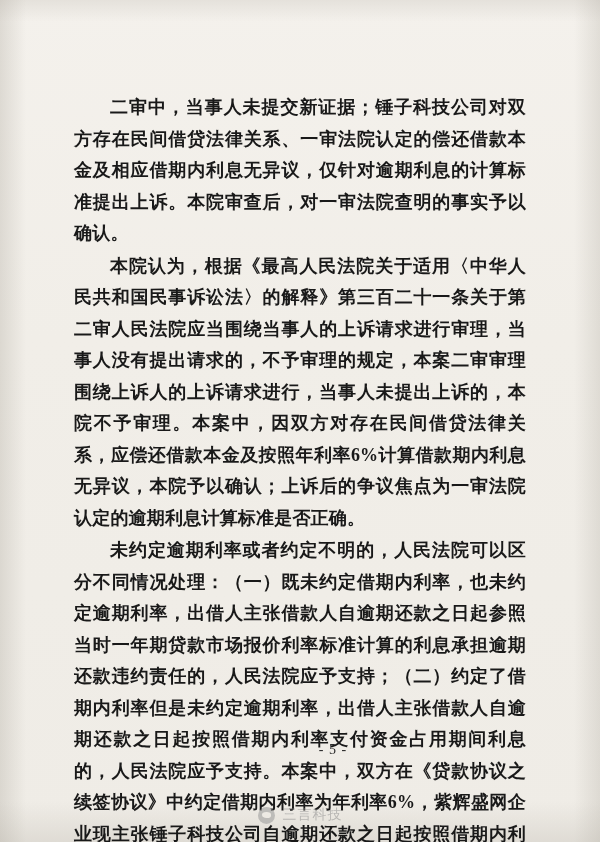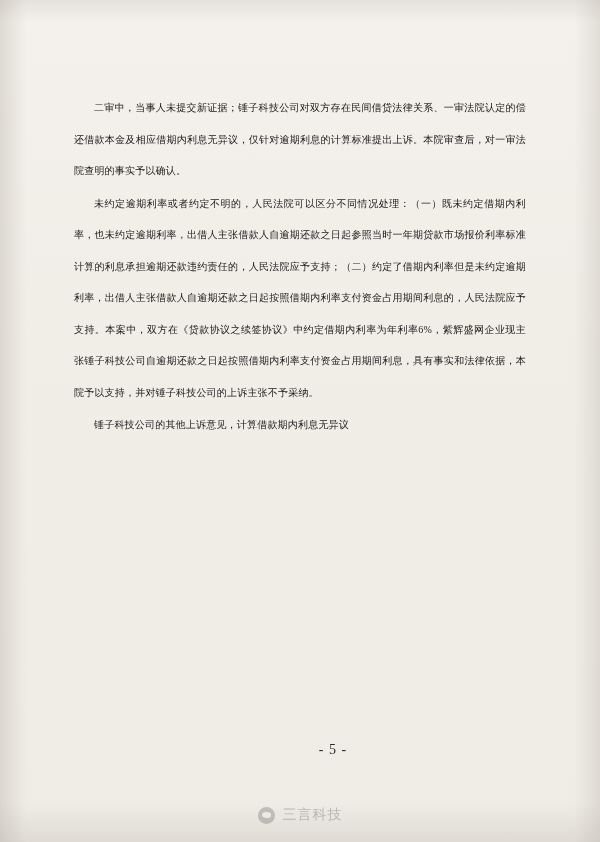--- a/index.html
+++ b/index.html
@@ -22,28 +22,29 @@
     height: 842px;
     background: linear-gradient(180deg, #f4f1ec 0%, #f1eee8 40%, #efece6 100%);
   }
   #doc-body {
     position: absolute;
     left: 74px;
     top: 92px;
     width: 452px;
   }
   .para {
-    font-size: 10px;
+    font-size: 18px;
     line-height: 31.5px;
     color: #191919;
     text-align: justify;
     text-justify: inter-ideograph;
     margin: 0 0 1px 0;
     text-indent: 2em;
     letter-spacing: 0.2px;
+    font-weight: bold;
   }
   #page-number {
     position: absolute;
     left: 0;
     top: 742px;
     width: 600px;
     text-align: center;
     font-size: 14px;
     color: #2a2a2a;
     font-family: "Liberation Serif", serif;
@@ -120,20 +121,21 @@
 
 <div id="page">
 
   <div class="edge-shadow-top"></div>
   <div class="edge-shadow-left"></div>
   <div class="edge-shadow-right"></div>
   <div class="edge-shadow-bottom"></div>
 
   <div id="doc-body">
     <p class="para">二审中，当事人未提交新证据；锤子科技公司对双方存在民间借贷法律关系、一审法院认定的偿还借款本金及相应借期内利息无异议，仅针对逾期利息的计算标准提出上诉。本院审查后，对一审法院查明的事实予以确认。</p>
+    <p class="para">本院认为，根据《最高人民法院关于适用〈中华人民共和国民事诉讼法〉的解释》第三百二十一条关于第二审人民法院应当围绕当事人的上诉请求进行审理，当事人没有提出请求的，不予审理的规定，本案二审审理围绕上诉人的上诉请求进行，当事人未提出上诉的，本院不予审理。本案中，因双方对存在民间借贷法律关系，应偿还借款本金及按照年利率6%计算借款期内利息无异议，本院予以确认；上诉后的争议焦点为一审法院认定的逾期利息计算标准是否正确。</p>
     <p class="para">未约定逾期利率或者约定不明的，人民法院可以区分不同情况处理：（一）既未约定借期内利率，也未约定逾期利率，出借人主张借款人自逾期还款之日起参照当时一年期贷款市场报价利率标准计算的利息承担逾期还款违约责任的，人民法院应予支持；（二）约定了借期内利率但是未约定逾期利率，出借人主张借款人自逾期还款之日起按照借期内利率支付资金占用期间利息的，人民法院应予支持。本案中，双方在《贷款协议之续签协议》中约定借期内利率为年利率6%，紫辉盛网企业现主张锤子科技公司自逾期还款之日起按照借期内利率支付资金占用期间利息，具有事实和法律依据，本院予以支持，并对锤子科技公司的上诉主张不予采纳。</p>
     <p class="para">锤子科技公司的其他上诉意见，计算借款期内利息无异议</p>
   </div>
 
   <div id="page-number">
     <span>- 5 -</span>
   </div>
 
   <div id="watermark">
     <span class="wb-logo"></span>

